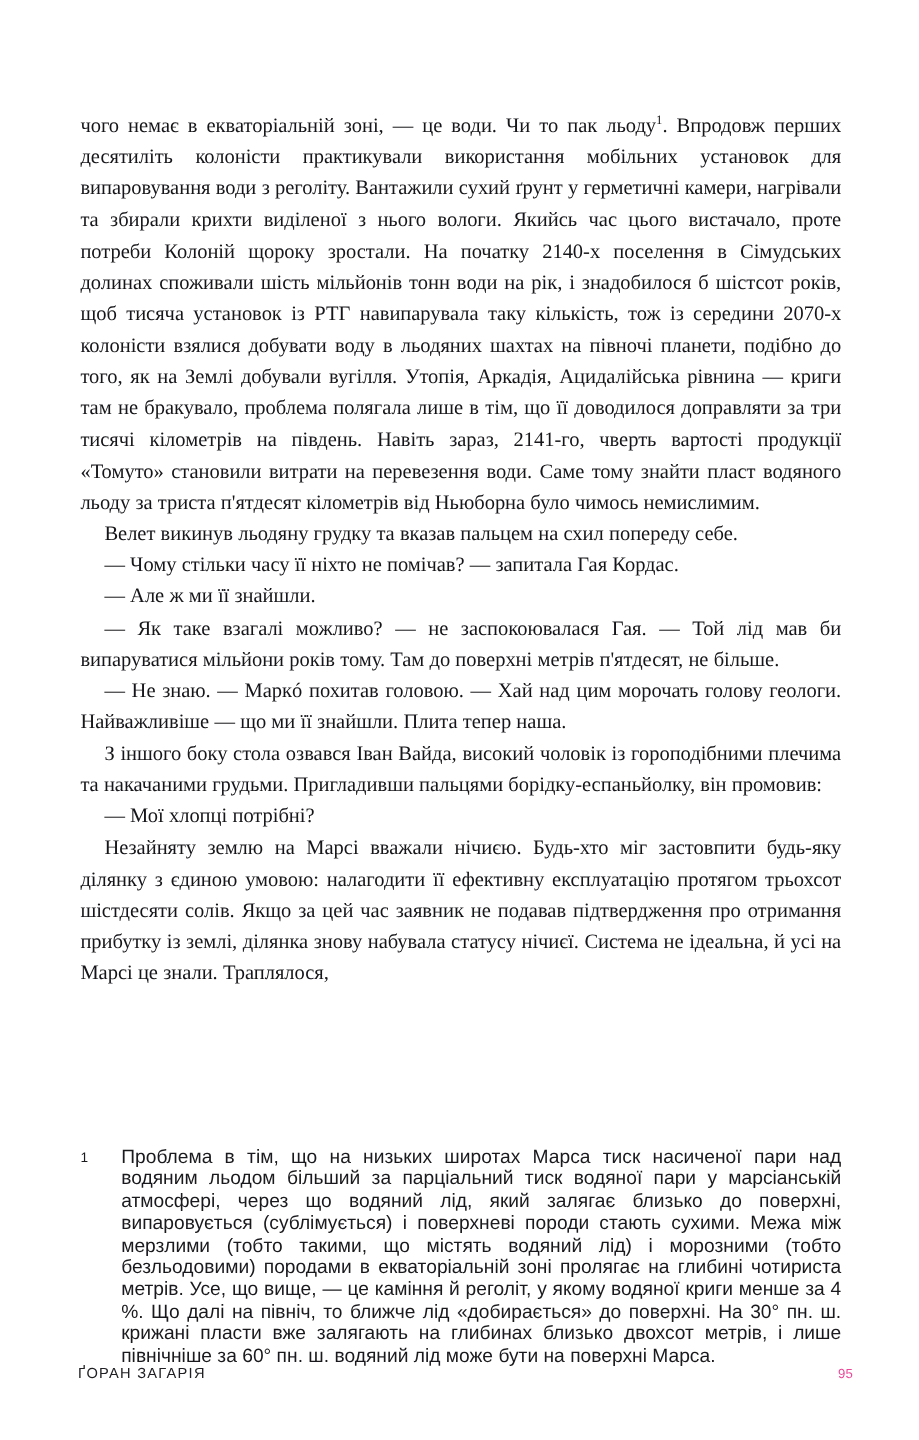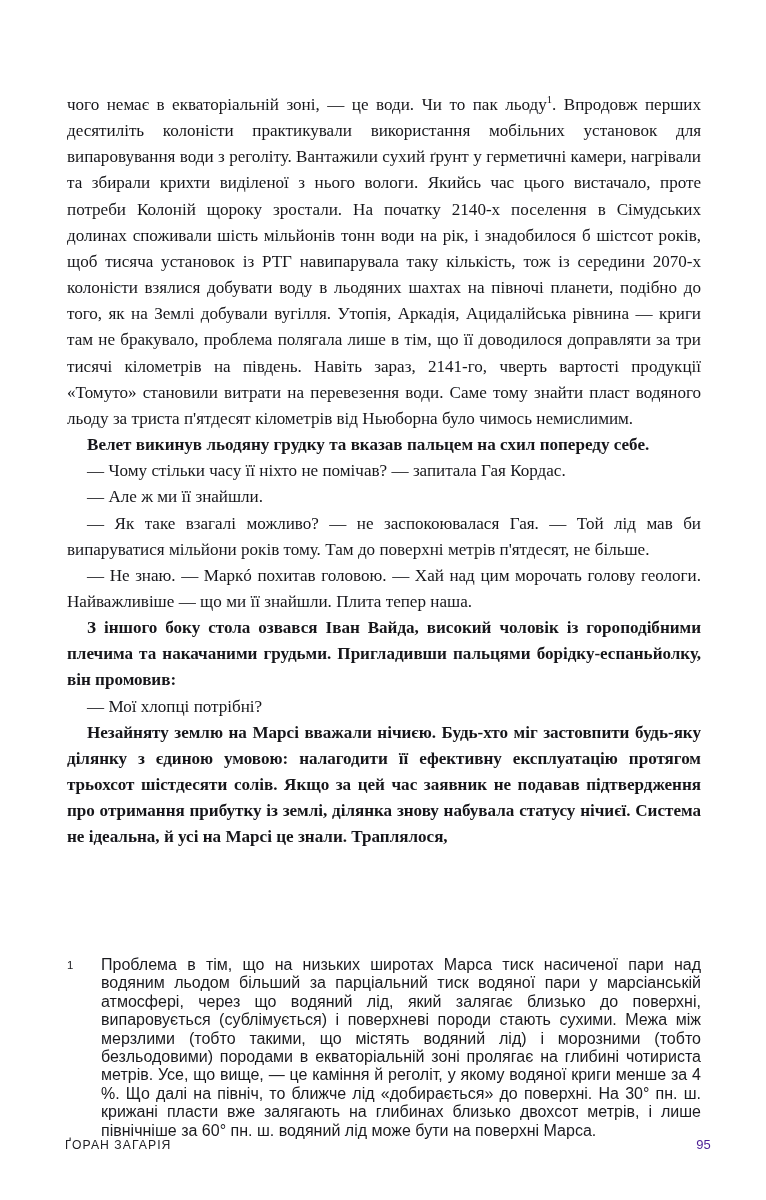--- a/index.html
+++ b/index.html
@@ -37,21 +37,21 @@
     margin: 0;
     font-size: 17.1px;
     line-height: 26.15px;
     text-align: justify;
     text-justify: inter-word;
     hyphens: manual;
     letter-spacing: -0.02px;
     word-spacing: 0.1px;
   }
   .para.flush { text-indent: 0; }
-  .para.indent { text-indent: 20px; font-weight: bold; }
+  .para.indent { text-indent: 20px; }
   .para.dialogue { text-indent: 20px; }
 
   sup.fnref {
     font-size: 0.62em;
     vertical-align: super;
     line-height: 0;
   }
 
   
   .footnote {
@@ -93,22 +93,22 @@
     font-family: "Liberation Sans", "DejaVu Sans", sans-serif;
   }
   .footer-author {
     font-size: 12.2px;
     letter-spacing: 1.05px;
     color: #202024;
     text-transform: uppercase;
     font-weight: 400;
   }
   .footer-page {
-    font-size: 13px;
-    color: #4c1d95;
+    font-size: 11px;
+    color: #ec4899;
     letter-spacing: 0.2px;
   }
 </style>
 </head>
 <body>
 
 <div class="page">
 
   <div class="textblock">
 

